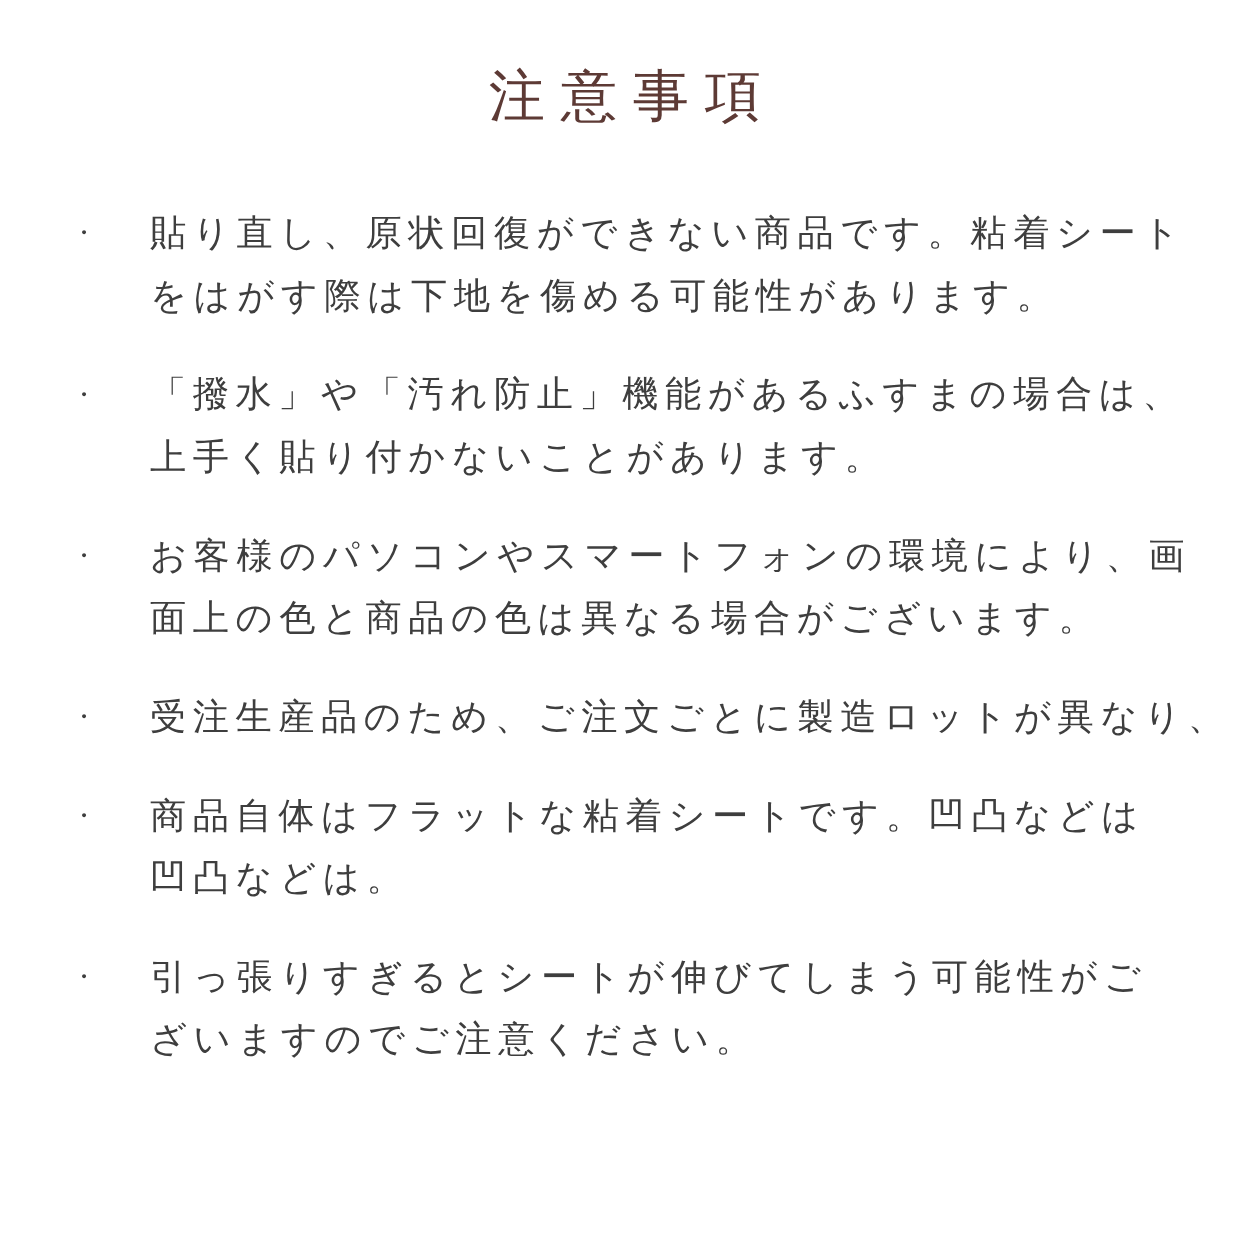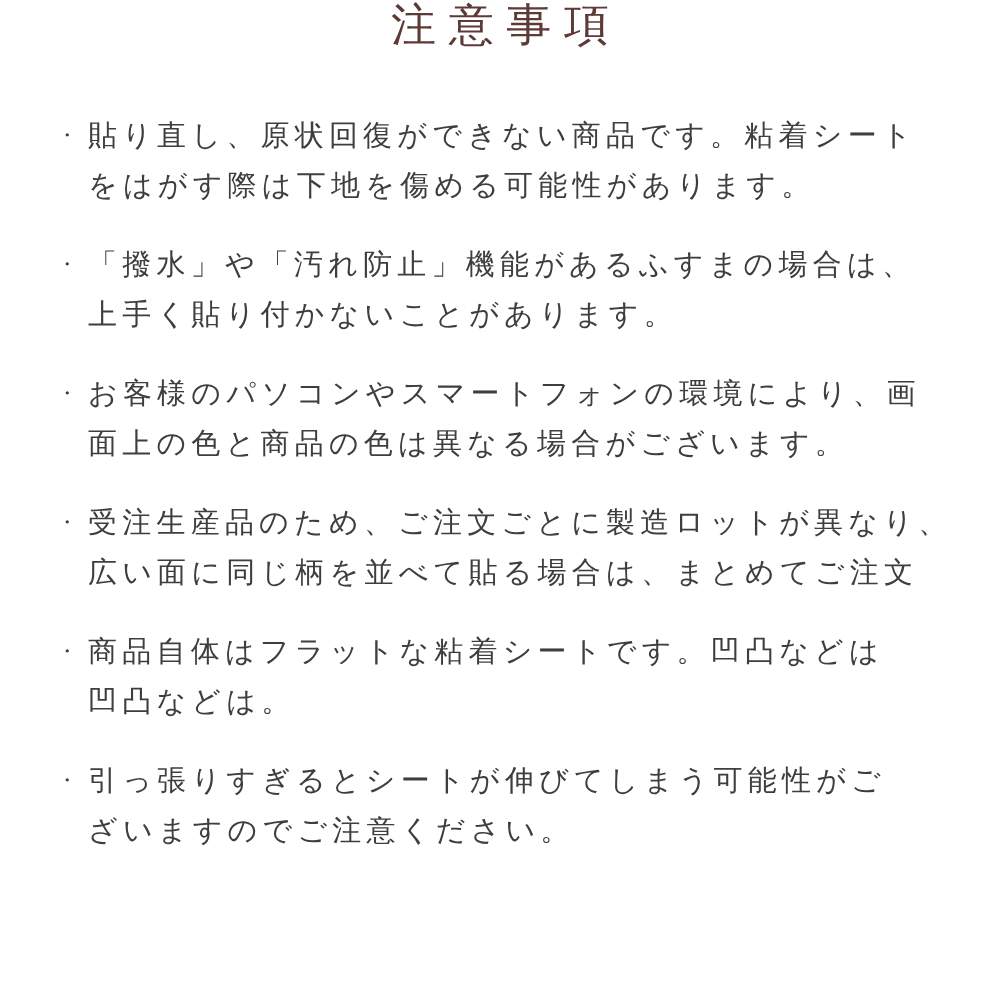--- a/index.html
+++ b/index.html
@@ -8,20 +8,21 @@
     background: #ffffff;
     font-family: "Liberation Sans", sans-serif;
   }
   .page {
     position: relative;
     width: 1000px;
     height: 1000px;
     box-sizing: border-box;
     background: #ffffff;
     overflow: hidden;
+    padding-top: 52px;
   }
   .title {
     margin: 0;
     text-align: center;
     font-size: 45px;
     font-weight: 400;
     color: #5d3a35;
     letter-spacing: 0.28em;
     text-indent: 0.28em;
     line-height: 1.1;
@@ -39,20 +40,21 @@
   .bullet {
     flex: 0 0 31px;
     width: 31px;
     font-size: 20px;
     line-height: 50px;
     color: #3e3e3e;
   }
   .lines {
     flex: 1 1 auto;
     min-width: 0;
+    margin-left: 32px;
   }
   .line {
     font-size: 29px;
     font-weight: 300;
     line-height: 50px;
     letter-spacing: 0.18em;
     white-space: nowrap;
   }
 </style>
 </head>
@@ -84,21 +86,20 @@
       <div class="lines">
         <div class="line">お客様のパソコンやスマートフォンの環境により、画</div>
         <div class="line">面上の色と商品の色は異なる場合がございます。</div>
       </div>
     </div>
 
     <div class="item">
       <span class="bullet">・</span>
       <div class="lines">
         <div class="line">受注生産品のため、ご注文ごとに製造ロットが異なり、</div>
-        <div class="line">広い面に同じ柄を並べて貼る場合は、まとめてご注文</div>
       </div>
     </div>
 
     <div class="item">
       <span class="bullet">・</span>
       <div class="lines">
         <div class="line">商品自体はフラットな粘着シートです。凹凸などは</div>
         <div class="line">凹凸などは。</div>
       </div>
     </div>

